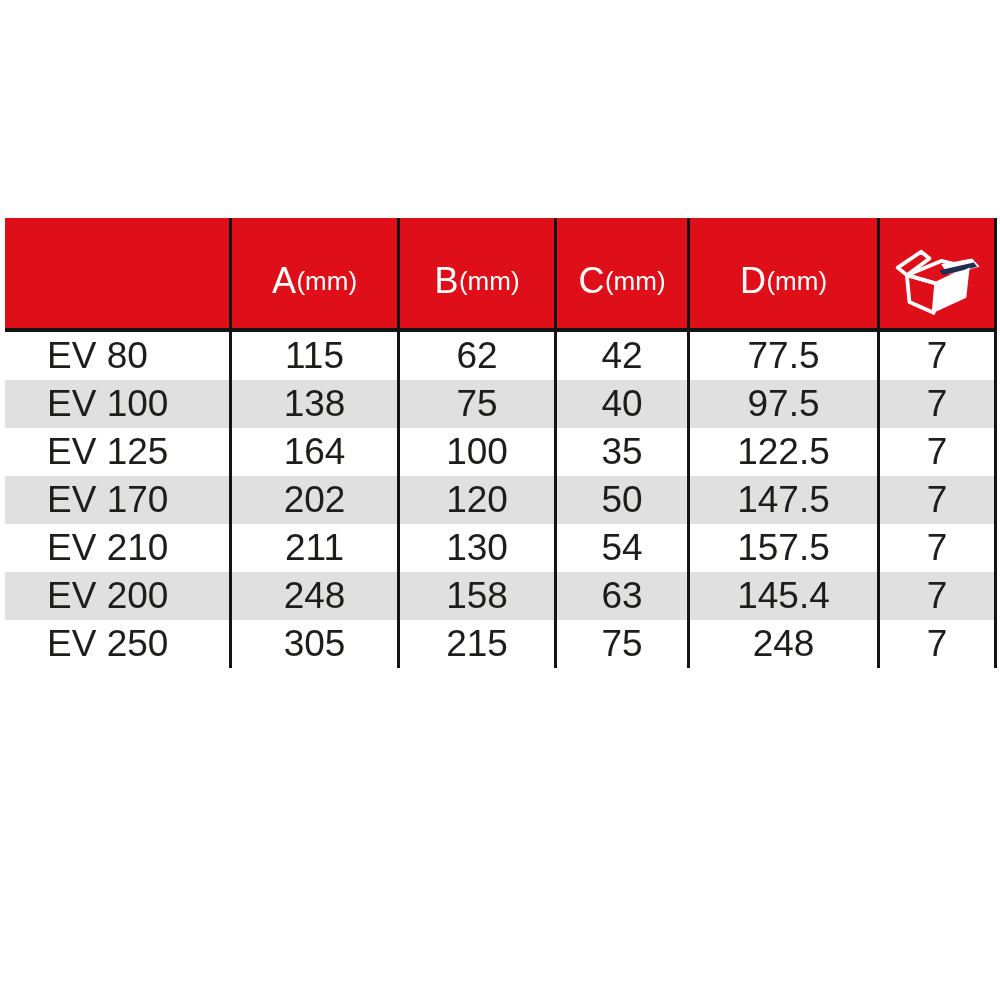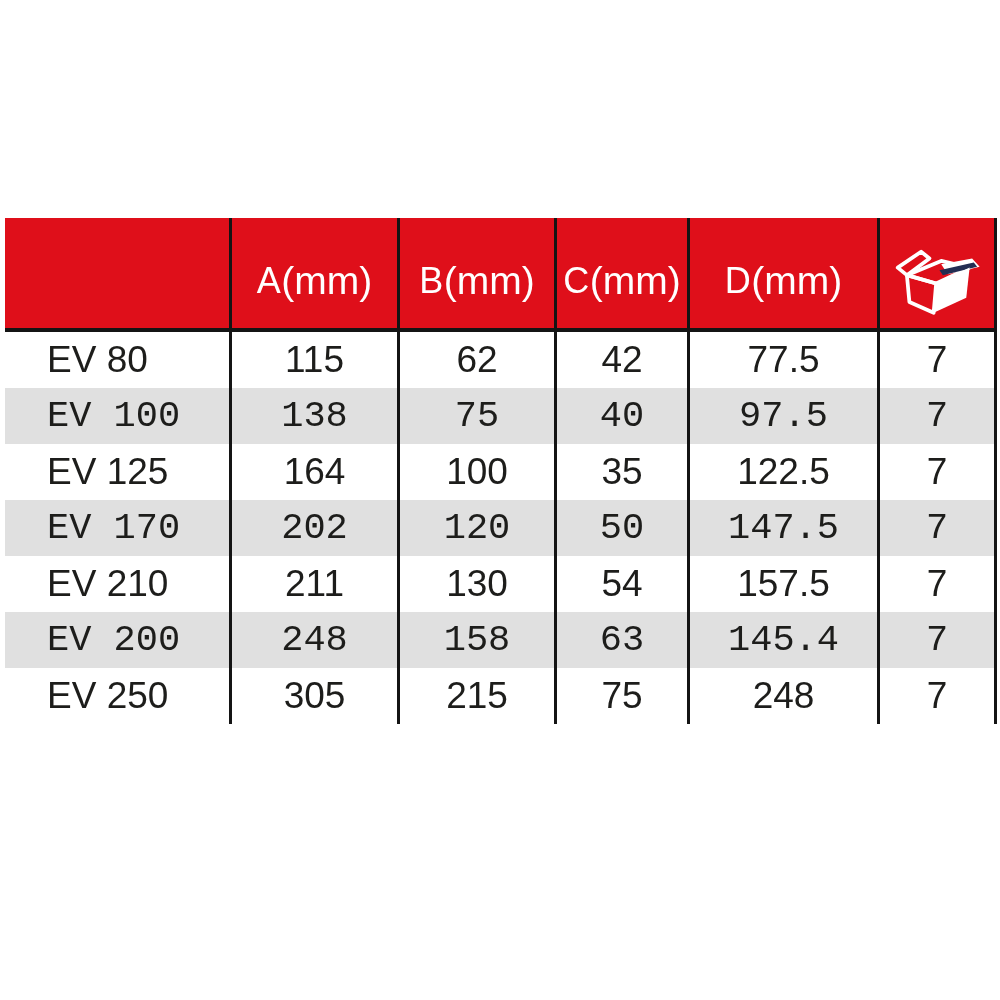--- a/index.html
+++ b/index.html
@@ -25,28 +25,28 @@
   .header-row .cell {
     border-right: 3px solid var(--line);
     display: flex;
     align-items: center;
     justify-content: center;
     padding-top: 16px;
     color: #ffffff;
   }
   .header-row .cell:first-child { border-left: none; }
   .hdr-letter { font-size: 36px; letter-spacing: 0.5px; }
-  .hdr-unit   { font-size: 39px; }
+  .hdr-unit   { font-size: 26px; }
   .header-divider {
     height: 4px;
     background: var(--line);
     width: 100%;
   }
-  .data-row { height: 56px; background: #ffffff; }
-  .data-row.alt { background: var(--gray); font-family: Liberation Mono, monospace; }
+  .data-row { height: 48px; background: #ffffff; }
+  .data-row.alt { background: var(--gray); }
   .data-row .cell {
     border-right: 3px solid var(--line);
     display: flex;
     align-items: center;
     justify-content: center;
     font-size: 37px;
     color: #1d1d1b;
   }
   .data-row .cell.model-cell {
     justify-content: flex-start;

